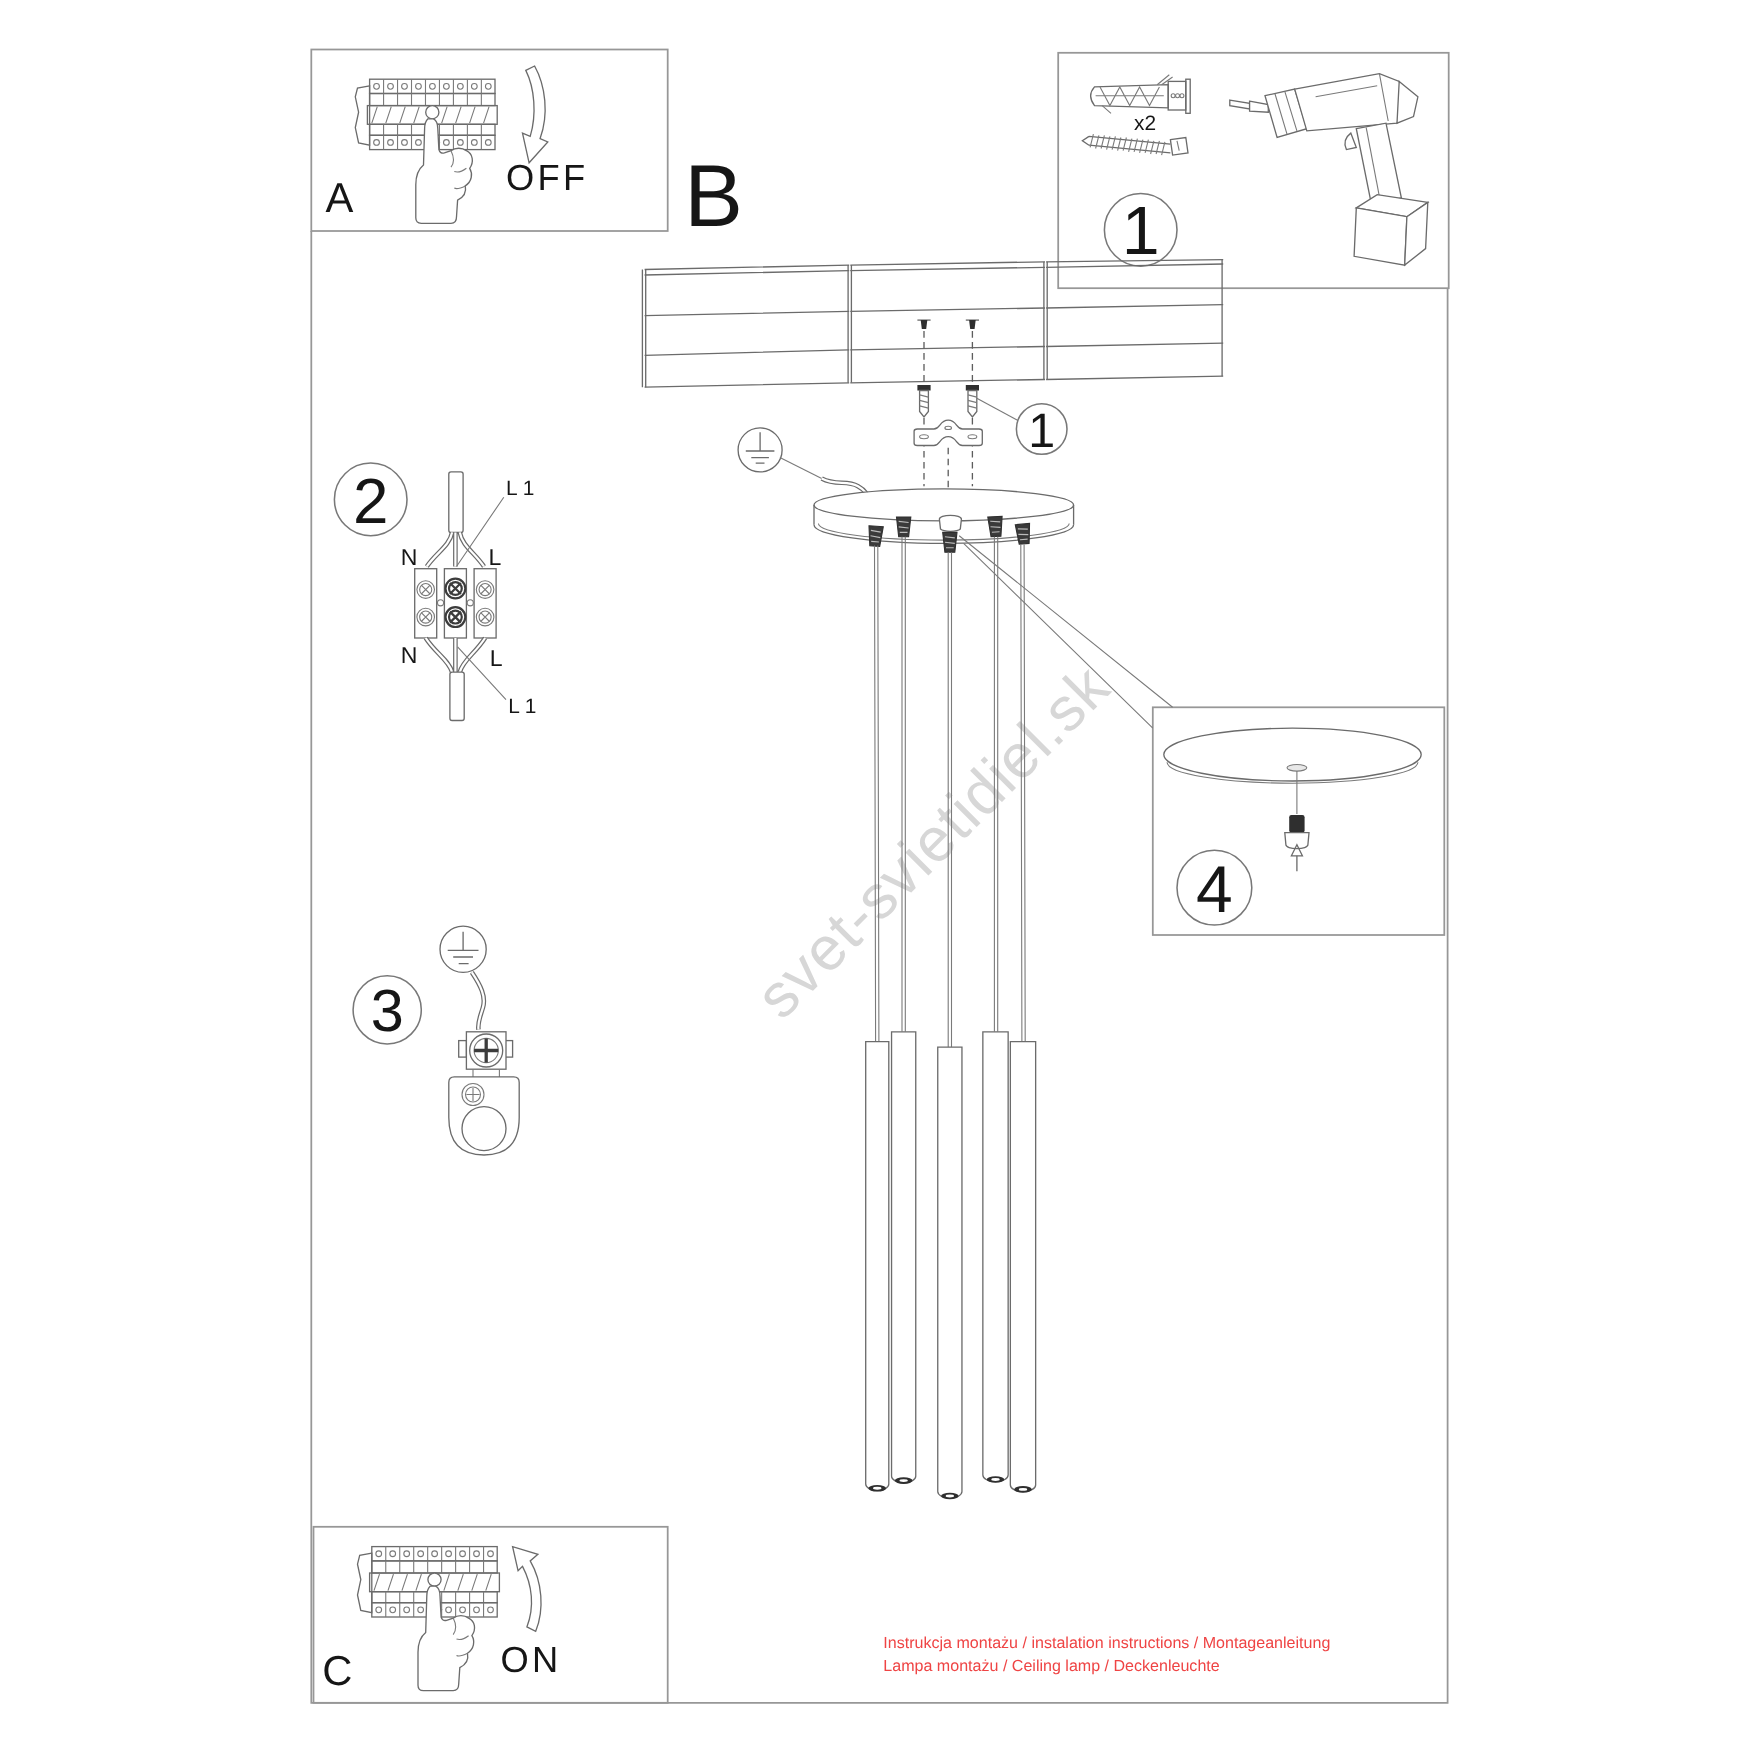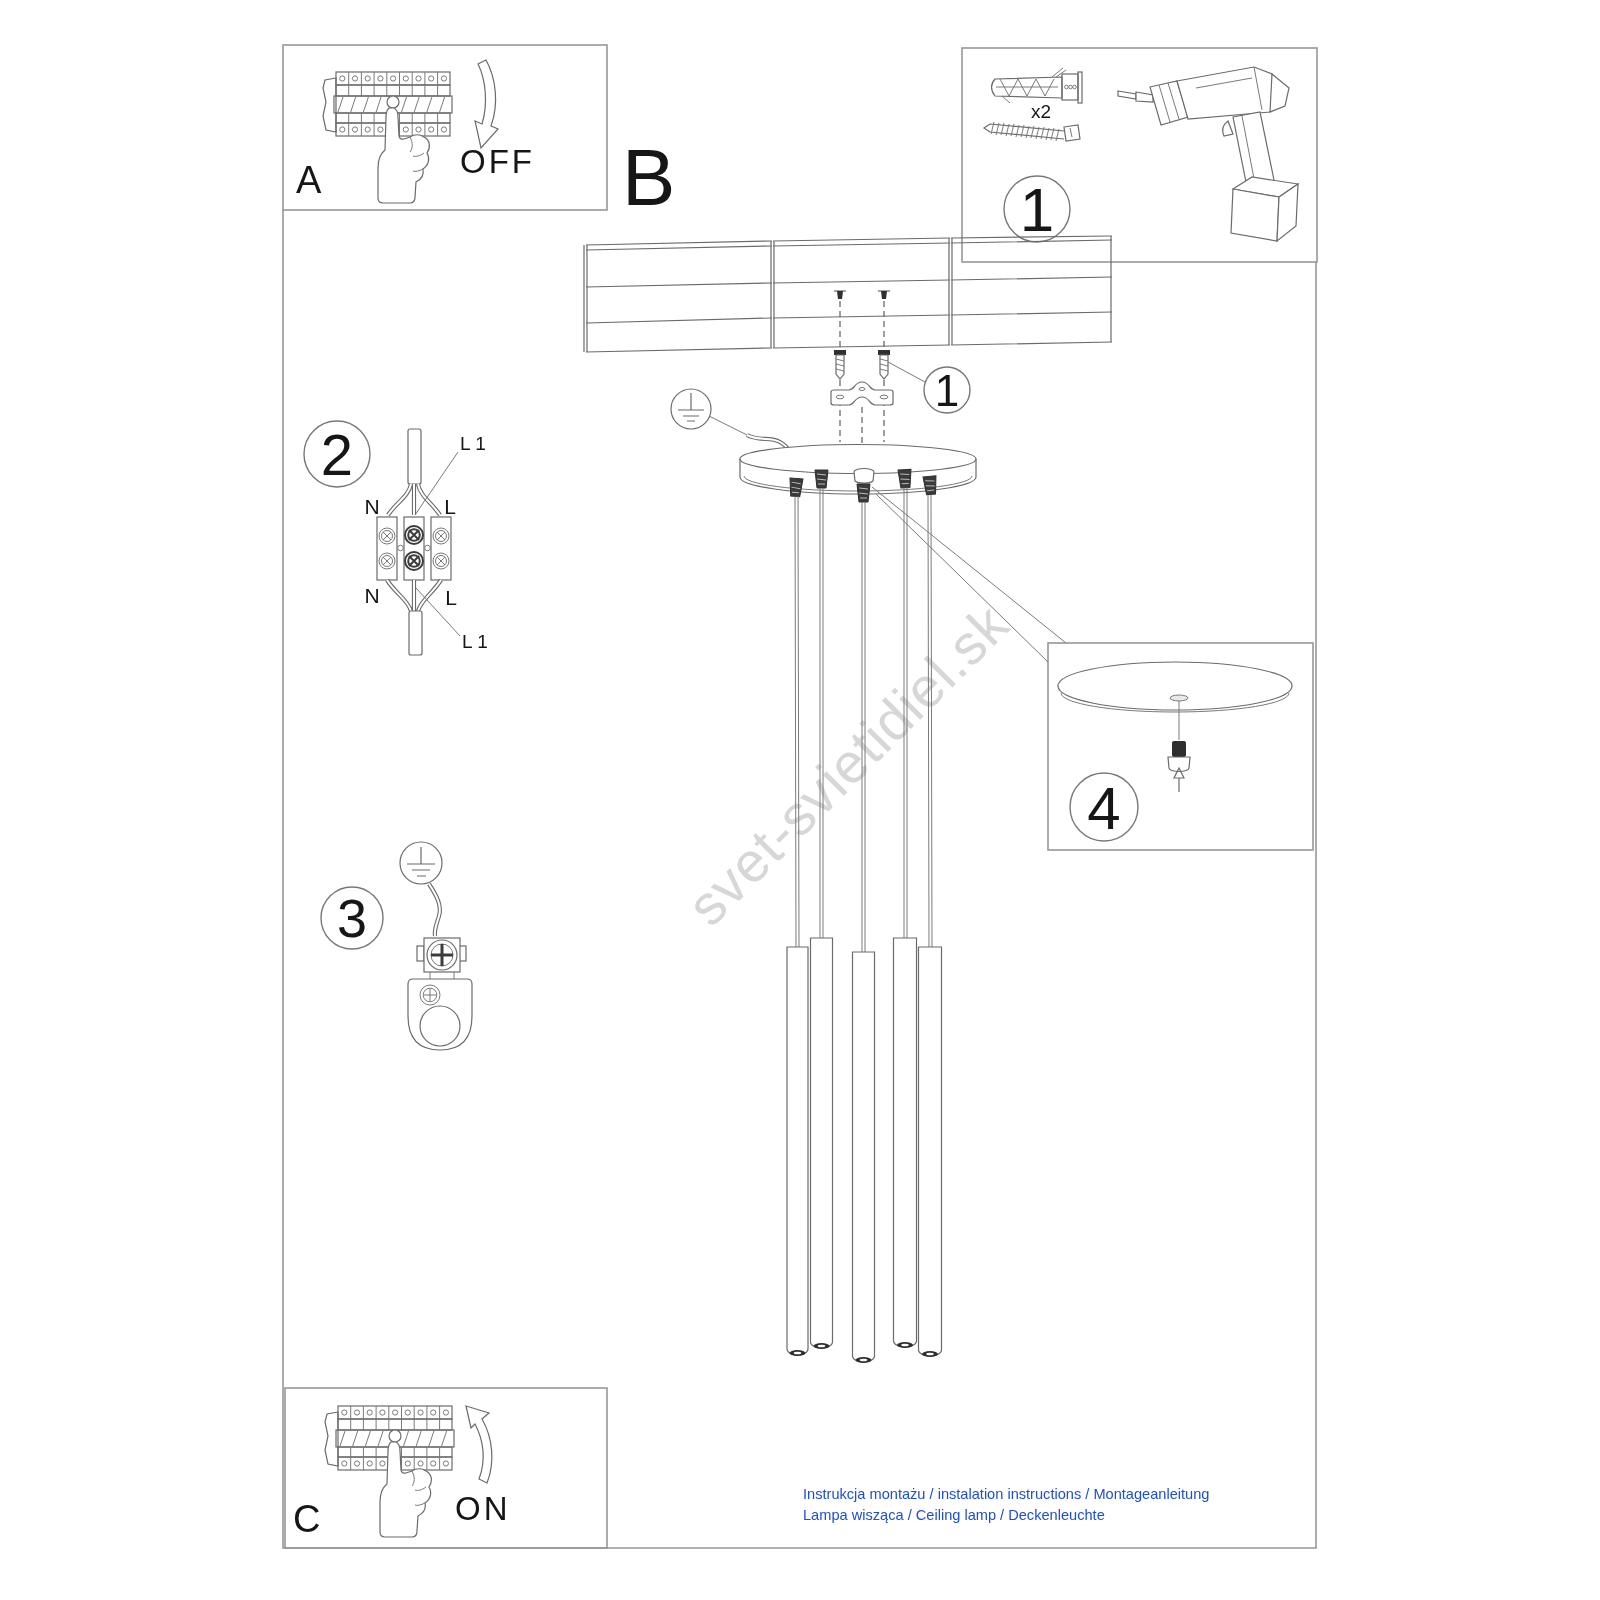--- a/index.html
+++ b/index.html
@@ -20,21 +20,21 @@
   .wirei{fill:none;stroke:#ffffff;stroke-width:2;}
   text{font-family:"Liberation Sans",sans-serif;fill:#161616;}
   .big{font-size:80px;}
   .ltr{font-size:38px;}
   .act{font-size:33px;letter-spacing:3px;}
   .num1{font-size:62px;}.num2{font-size:58px;}.num3{font-size:54px;}.num4{font-size:60px;}
   .nums{font-size:44px;}
   .sm{font-size:21px;}
   .xs{font-size:19px;}
   .mid{text-anchor:middle;}
-  .footer-line{position:absolute;left:803px;font-size:14.6px;color:#1d4ed8;white-space:nowrap;}
+  .footer-line{position:absolute;left:803px;font-size:14.6px;color:#ef4444;white-space:nowrap;}
 </style>
 </head>
 <body>
 
 <div id="page">
 
   <div id="wm">svet-svietidiel.sk</div>
 
   <svg id="art" width="1600" height="1600" viewBox="0 0 1600 1600">
     <defs>
@@ -338,14 +338,14 @@
         <path class="lnw" d="M408,984 Q408,979 413,979 L467,979 Q472,979 472,984 L472,1016 Q472,1050 440,1050 Q408,1050 408,1016 Z"></path>
         <circle class="thin" cx="430" cy="995" r="10"></circle>
         <circle class="thin" cx="430" cy="995" r="6.8"></circle>
         <path class="thin" d="M430,989 V1001 M424,995 H436"></path>
         <circle class="ln" cx="440" cy="1026" r="20"></circle>
       </g>
     </g>
   </svg>
 
   <div class="footer-line" style="top:1486px;">Instrukcja montażu / instalation instructions / Montageanleitung</div>
-  <div class="footer-line" style="top:1507px;">Lampa wisząca / Ceiling lamp / Deckenleuchte</div>
+  <div class="footer-line" style="top:1507px;">Lampa montażu / Ceiling lamp / Deckenleuchte</div>
 </div>
 
 </body></html>

